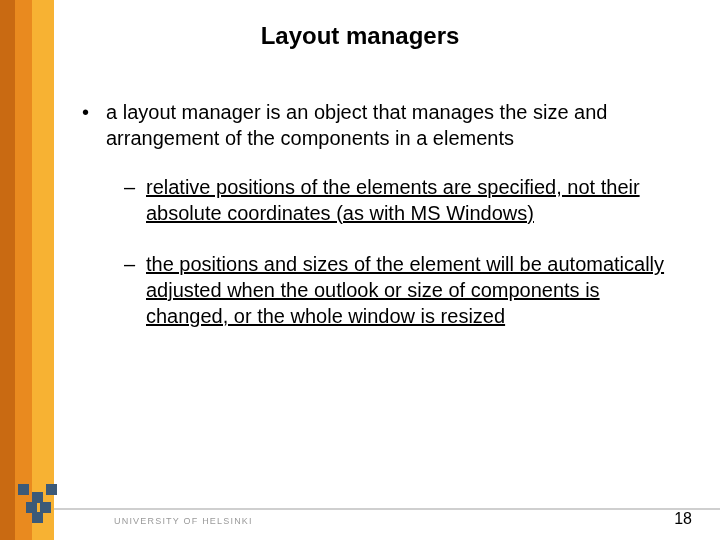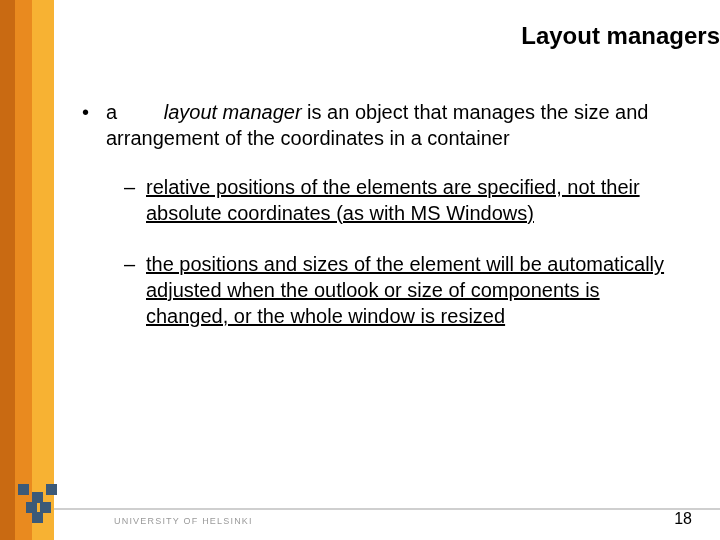--- a/index.html
+++ b/index.html
@@ -40,21 +40,21 @@
     position: absolute;
     left: 0; top: 0;
     width: 15px; height: 540px;
     background: #c96a12;
   }
   .title {
     position: absolute;
     top: 22px;
     left: 0;
     width: 720px;
-    text-align: right;
+    text-align: center;
     font-weight: bold;
     font-size: 24px;
     color: #000;
   }
   .body {
     position: absolute;
     left: 82px;
     top: 100px;
     width: 600px;
     color: #000;
@@ -67,22 +67,20 @@
   }
   .bullet1 .dot {
     width: 24px;
     flex-shrink: 0;
   }
   .bullet1 .txt {
     flex: 1;
     font-weight: normal;
   }
   .bullet1 .txt .emph {
-    font-style: italic;
-    margin-left: 41px;
   }
   .bullet2 {
     display: flex;
     font-size: 20px;
     line-height: 1.28;
     margin-left: 42px;
     margin-bottom: 26px;
   }
   .bullet2 .dash {
     width: 22px;
@@ -142,21 +140,21 @@
     <div class="seg3"></div>
   </div>
 
   <div class="title">Layout managers</div>
 
   <div class="body">
 
     <div class="bullet1">
       <div class="dot">•</div>
       <div class="txt">
-        <span>a </span><span class="emph">layout manager</span><span> is an object that manages the size and arrangement of the coordinates in a container</span>
+        <span>a </span><span class="emph">layout manager</span><span> is an object that manages the size and arrangement of the components in a elements</span>
       </div>
     </div>
 
     <div class="bullet2">
       <div class="dash">–</div>
       <div class="txt">relative positions of the elements are specified, not their absolute coordinates (as with MS Windows)</div>
     </div>
 
     <div class="bullet2">
       <div class="dash">–</div>

